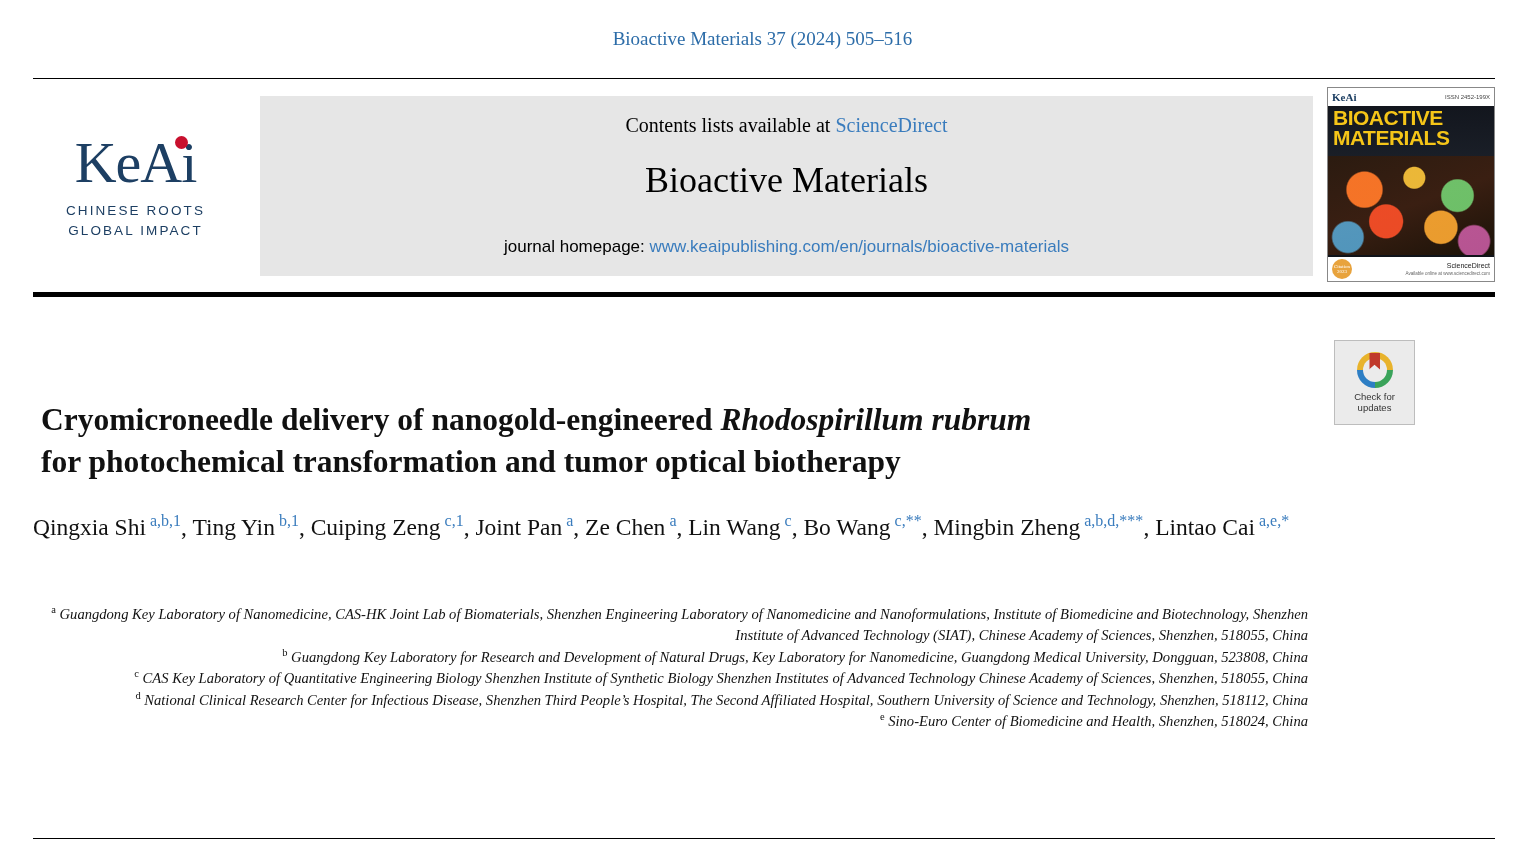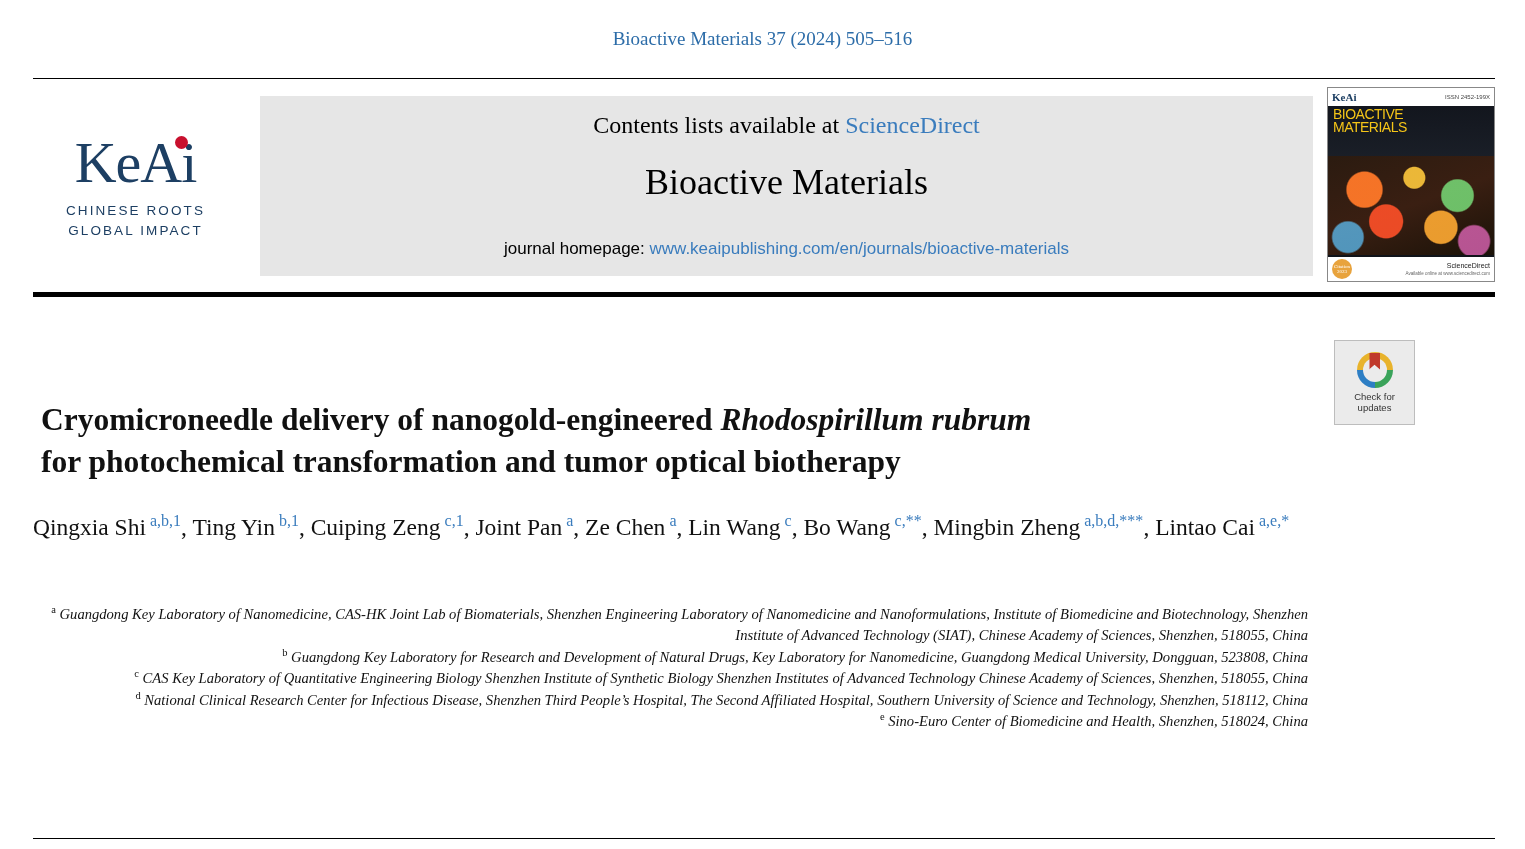--- a/index.html
+++ b/index.html
@@ -89,21 +89,21 @@
     flex: 1 1 auto;
     background: #e6e6e6;
     margin: 17px 14px 14px 22px;
     display: flex;
     flex-direction: column;
     align-items: center;
     justify-content: center;
     padding: 10px 0 12px 0;
   }
   .contents-line {
-    font-size: 24px;
+    font-size: 20px;
     font-family: "Liberation Serif", serif;
     margin-bottom: 22px;
   }
   .contents-line a, .homepage a {
     color: #3a7cbd;
     text-decoration: none;
   }
   .journal-title {
     font-size: 36px;
     font-family: "Liberation Serif", serif;
@@ -146,23 +146,23 @@
   .cover-issn {
     font-size: 6px;
     color: #444;
   }
   .cover-title {
     position: absolute;
     top: 20px;
     left: 5px;
     right: 5px;
     font-family: "Liberation Sans", sans-serif;
-    font-weight: normal;
+    font-weight: bold;
     color: #f5c518;
-    font-size: 14px;
+    font-size: 21px;
     line-height: 0.96;
     letter-spacing: -0.5px;
   }
   .cover-art {
     position: absolute;
     top: 68px; left: 0; right: 0; bottom: 26px;
     background:
       radial-gradient(circle at 22% 34%, rgba(255,120,40,0.95) 0 12%, rgba(0,0,0,0) 13%),
       radial-gradient(circle at 52% 22%, rgba(255,200,60,0.9) 0 9%, rgba(0,0,0,0) 10%),
       radial-gradient(circle at 78% 40%, rgba(120,220,120,0.85) 0 11%, rgba(0,0,0,0) 12%),

